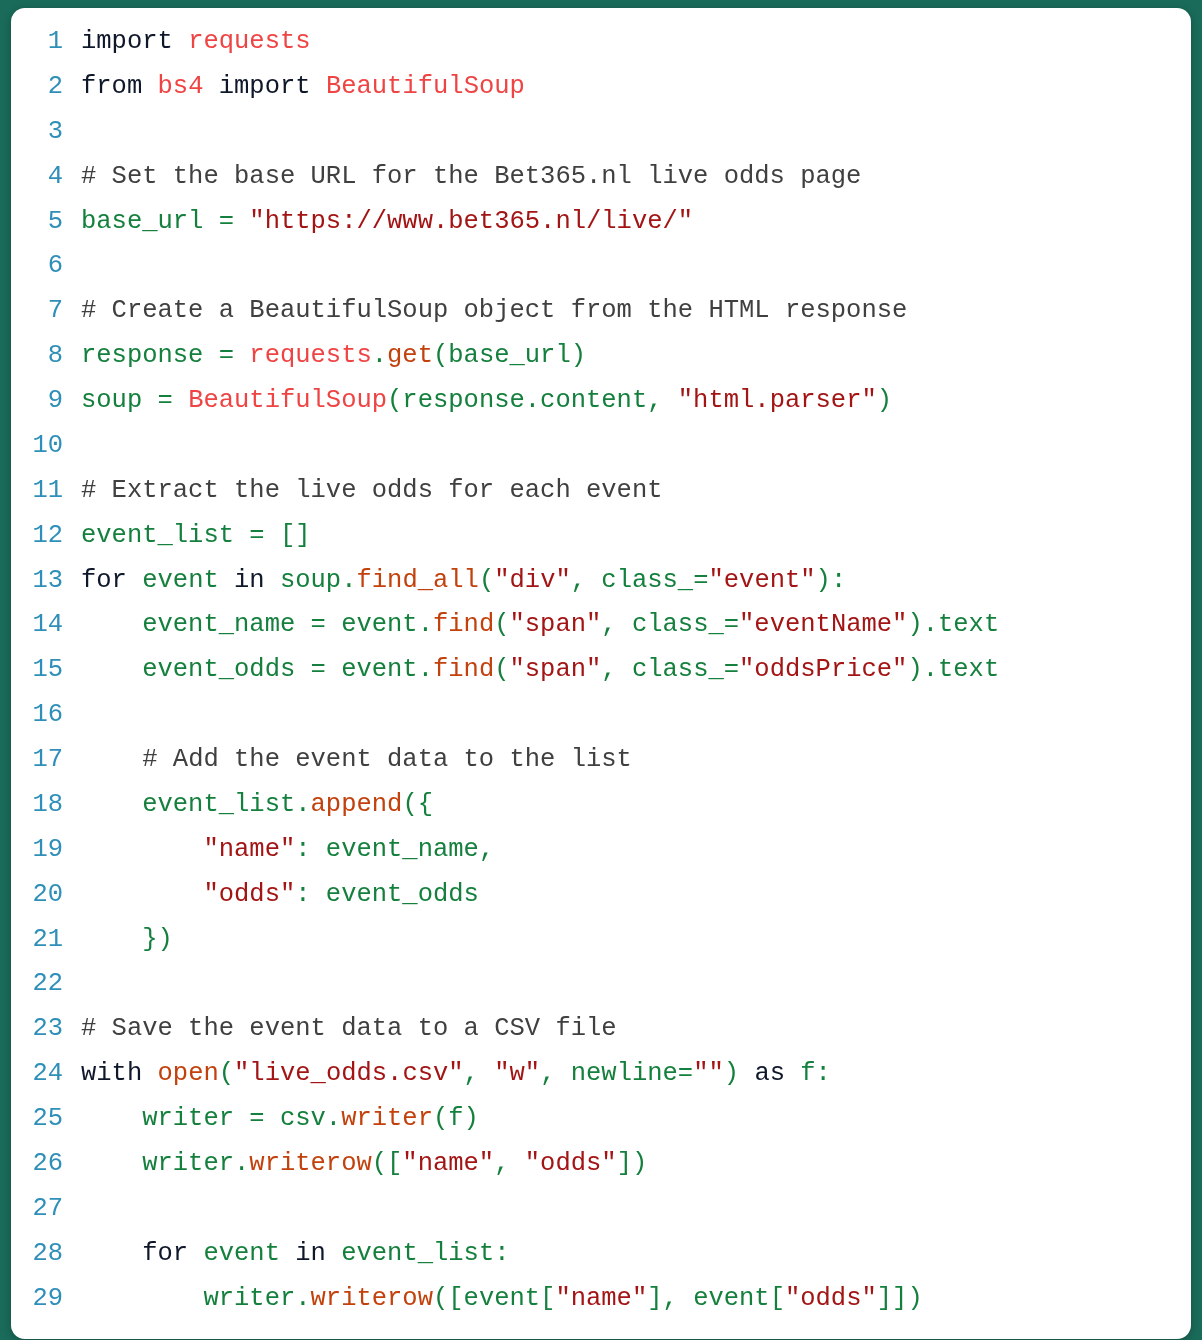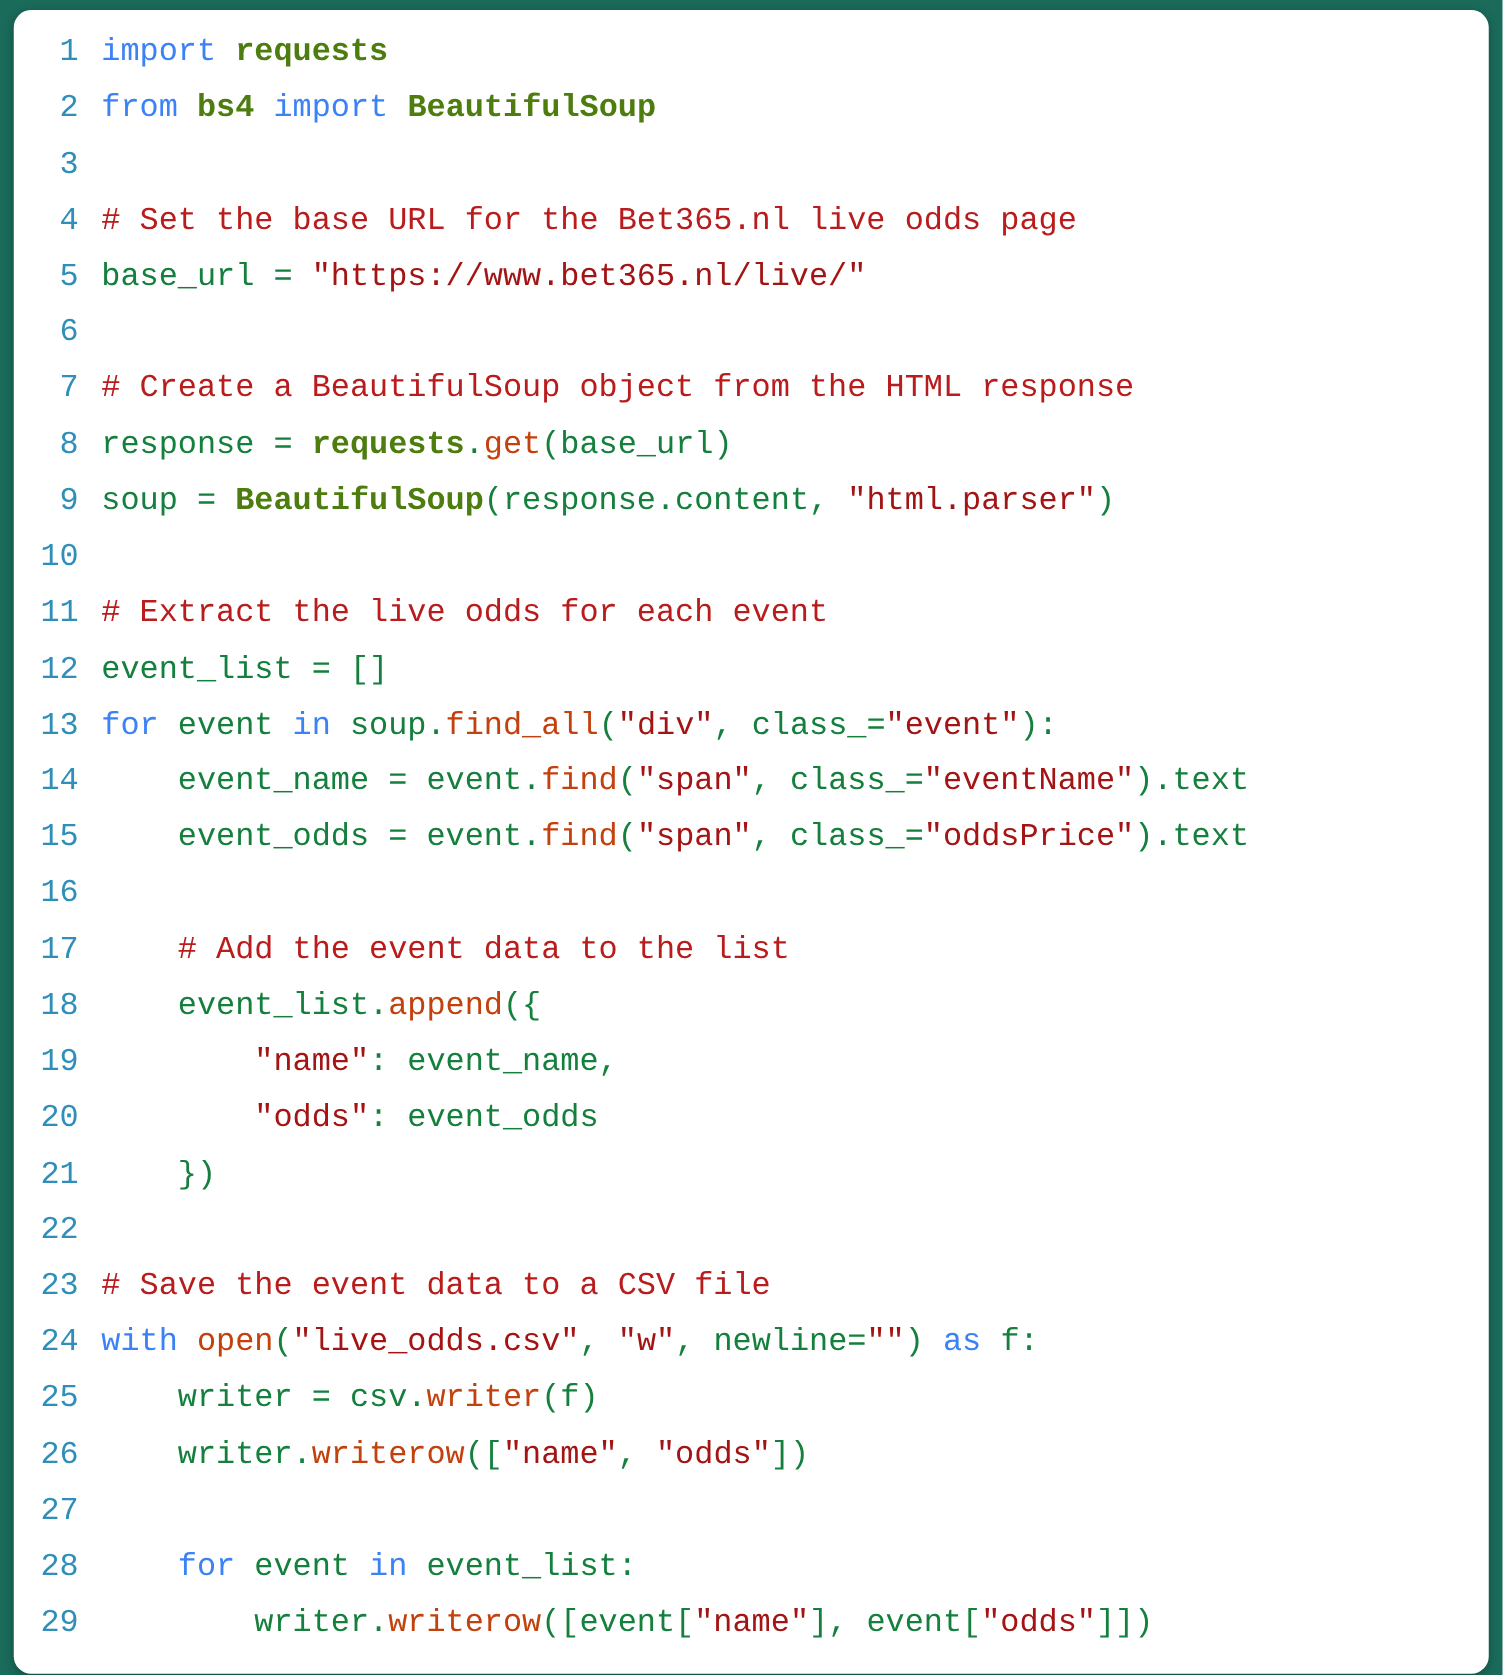--- a/index.html
+++ b/index.html
@@ -37,24 +37,24 @@
     text-align: right;
     padding-right: 18px;
     flex-shrink: 0;
     user-select: none;
     font-weight: 400;
   }
   .code {
     flex: 1;
     color: #333333;
   }
-  .kw { color: #3b82f6; }       
-  .mod { color: #4d7c0f; font-weight: bold; }      
+  .kw { color: #0f172a; }       
+  .mod { color: #ef4444; }      
   .fn { color: #c2410c; }       
-  .cmt { color: #b91c1c; }      
+  .cmt { color: #404040; }      
   .str { color: #a31515; }      
   .txt { color: #15803d; }
 </style>
 </head>
 <body>
 
 <div class="editor-frame">
   <div class="code-area" id="code-area"><div class="line"><span class="lineno">1</span><span class="code"><span class="kw">import</span><span class="txt"> </span><span class="mod">requests</span></span></div><div class="line"><span class="lineno">2</span><span class="code"><span class="kw">from</span><span class="txt"> </span><span class="mod">bs4</span><span class="txt"> </span><span class="kw">import</span><span class="txt"> </span><span class="mod">BeautifulSoup</span></span></div><div class="line"><span class="lineno">3</span><span class="code">&nbsp;</span></div><div class="line"><span class="lineno">4</span><span class="code"><span class="cmt"># Set the base URL for the Bet365.nl live odds page</span></span></div><div class="line"><span class="lineno">5</span><span class="code"><span class="txt">base_url = </span><span class="str">"https://www.bet365.nl/live/"</span></span></div><div class="line"><span class="lineno">6</span><span class="code">&nbsp;</span></div><div class="line"><span class="lineno">7</span><span class="code"><span class="cmt"># Create a BeautifulSoup object from the HTML response</span></span></div><div class="line"><span class="lineno">8</span><span class="code"><span class="txt">response = </span><span class="mod">requests</span><span class="txt">.</span><span class="fn">get</span><span class="txt">(base_url)</span></span></div><div class="line"><span class="lineno">9</span><span class="code"><span class="txt">soup = </span><span class="mod">BeautifulSoup</span><span class="txt">(response.content, </span><span class="str">"html.parser"</span><span class="txt">)</span></span></div><div class="line"><span class="lineno">10</span><span class="code">&nbsp;</span></div><div class="line"><span class="lineno">11</span><span class="code"><span class="cmt"># Extract the live odds for each event</span></span></div><div class="line"><span class="lineno">12</span><span class="code"><span class="txt">event_list = []</span></span></div><div class="line"><span class="lineno">13</span><span class="code"><span class="kw">for</span><span class="txt"> event </span><span class="kw">in</span><span class="txt"> soup.</span><span class="fn">find_all</span><span class="txt">(</span><span class="str">"div"</span><span class="txt">, class_=</span><span class="str">"event"</span><span class="txt">):</span></span></div><div class="line"><span class="lineno">14</span><span class="code"><span class="txt">    event_name = event.</span><span class="fn">find</span><span class="txt">(</span><span class="str">"span"</span><span class="txt">, class_=</span><span class="str">"eventName"</span><span class="txt">).text</span></span></div><div class="line"><span class="lineno">15</span><span class="code"><span class="txt">    event_odds = event.</span><span class="fn">find</span><span class="txt">(</span><span class="str">"span"</span><span class="txt">, class_=</span><span class="str">"oddsPrice"</span><span class="txt">).text</span></span></div><div class="line"><span class="lineno">16</span><span class="code">&nbsp;</span></div><div class="line"><span class="lineno">17</span><span class="code"><span class="txt">    </span><span class="cmt"># Add the event data to the list</span></span></div><div class="line"><span class="lineno">18</span><span class="code"><span class="txt">    event_list.</span><span class="fn">append</span><span class="txt">({</span></span></div><div class="line"><span class="lineno">19</span><span class="code"><span class="txt">        </span><span class="str">"name"</span><span class="txt">: event_name,</span></span></div><div class="line"><span class="lineno">20</span><span class="code"><span class="txt">        </span><span class="str">"odds"</span><span class="txt">: event_odds</span></span></div><div class="line"><span class="lineno">21</span><span class="code"><span class="txt">    })</span></span></div><div class="line"><span class="lineno">22</span><span class="code">&nbsp;</span></div><div class="line"><span class="lineno">23</span><span class="code"><span class="cmt"># Save the event data to a CSV file</span></span></div><div class="line"><span class="lineno">24</span><span class="code"><span class="kw">with</span><span class="txt"> </span><span class="fn">open</span><span class="txt">(</span><span class="str">"live_odds.csv"</span><span class="txt">, </span><span class="str">"w"</span><span class="txt">, newline=</span><span class="str">""</span><span class="txt">) </span><span class="kw">as</span><span class="txt"> f:</span></span></div><div class="line"><span class="lineno">25</span><span class="code"><span class="txt">    writer = csv.</span><span class="fn">writer</span><span class="txt">(f)</span></span></div><div class="line"><span class="lineno">26</span><span class="code"><span class="txt">    writer.</span><span class="fn">writerow</span><span class="txt">([</span><span class="str">"name"</span><span class="txt">, </span><span class="str">"odds"</span><span class="txt">])</span></span></div><div class="line"><span class="lineno">27</span><span class="code">&nbsp;</span></div><div class="line"><span class="lineno">28</span><span class="code"><span class="txt">    </span><span class="kw">for</span><span class="txt"> event </span><span class="kw">in</span><span class="txt"> event_list:</span></span></div><div class="line"><span class="lineno">29</span><span class="code"><span class="txt">        writer.</span><span class="fn">writerow</span><span class="txt">([event[</span><span class="str">"name"</span><span class="txt">], event[</span><span class="str">"odds"</span><span class="txt">]])</span></span></div></div>
 </div>
 

